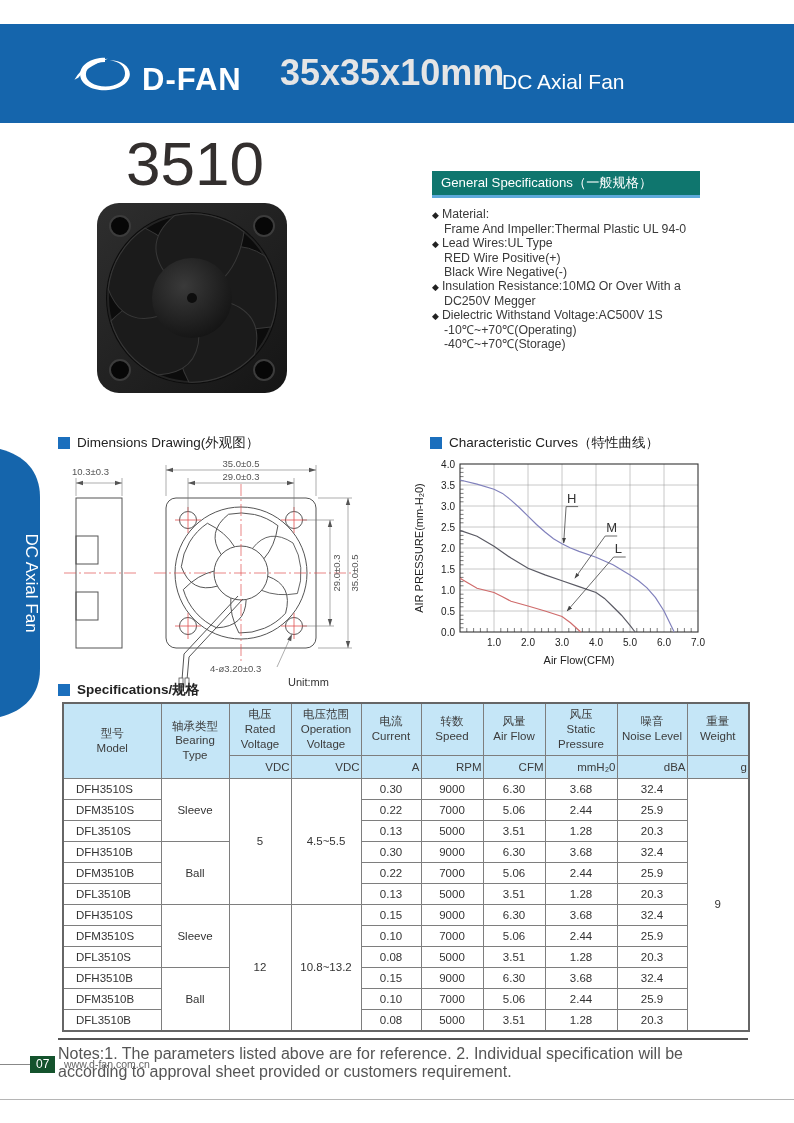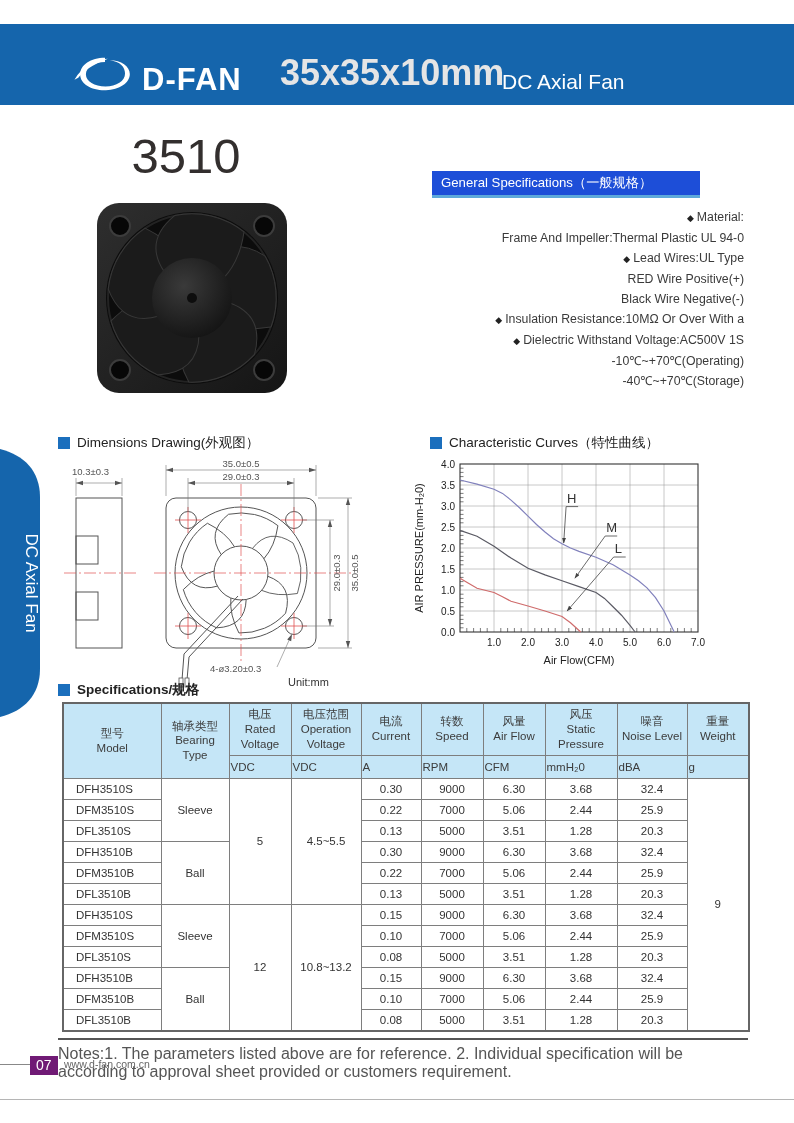--- a/index.html
+++ b/index.html
@@ -1,32 +1,32 @@
 <!DOCTYPE html>
 <html><head>
 <meta charset="utf-8">
 <style>
   html,body{margin:0;padding:0;background:#e8e8e8;}
   .page{position:relative;width:794px;height:1123px;margin:0 auto;background:#ffffff;
         font-family:"Liberation Sans",sans-serif;overflow:hidden;}
   
-  .top-bar{position:absolute;left:0;top:24px;width:794px;height:81px;background:#1565ac;}
+  .top-bar{position:absolute;left:0;top:24px;width:794px;height:99px;background:#1565ac;}
   .logo-swoosh{position:absolute;left:72px;top:30px;width:66px;height:42px;}
   .brand{position:absolute;left:142px;top:38px;font-size:31px;font-weight:bold;color:#fff;letter-spacing:1px;}
   .size-title{position:absolute;left:280px;top:28px;font-size:36px;color:#e5e5e5;font-weight:bold;}
   .prod-title{position:absolute;left:502px;top:46px;font-size:21px;color:#fff;}
   
   .model-no{position:absolute;left:126px;top:128px;width:120px;text-align:center;
-            font-size:49px;color:#332f2e;}
+            font-size:62px;color:#332f2e;}
   .fan-photo{position:absolute;left:94px;top:200px;width:196px;height:196px;}
   
   .gen-specs{position:absolute;left:432px;top:171px;width:312px;}
-  .gs-header{width:268px;box-sizing:border-box;background:#1d4ed8;color:#fff;font-size:13.2px;
+  .gs-header{width:268px;box-sizing:border-box;background:#0f766e;color:#fff;font-size:13.2px;
              padding:3px 0 3px 9px;border-bottom:3px solid #5ea9da;}
-  .gs-list{list-style:none;margin:9px 0 13px 0;padding:0;font-size:12.3px;color:#3a3a3a;line-height:20px;text-align:right;}
+  .gs-list{list-style:none;margin:9px 0 13px 0;padding:0;font-size:12.3px;color:#3a3a3a;line-height:14px;}
   .gs-item .diamond{font-size:9px;margin-right:3px;color:#222;}
   .gs-item.cont{padding-left:12px;}
   
   .sec-title{position:absolute;display:flex;align-items:center;gap:7px;font-size:13.5px;color:#222;}
   .sec-title .bullet{width:12px;height:12px;background:#1b6fbd;display:inline-block;}
   .dim-title{left:58px;top:434px;}
   .curve-title{left:430px;top:434px;}
   .spec-title{left:58px;top:681px;font-weight:bold;}
   
   .side-tab{position:absolute;left:0;top:449px;width:44px;height:268px;}
@@ -47,29 +47,29 @@
   .chart .tick{stroke:#444;stroke-width:0.7;}
   .chart .tlab{font-size:10px;fill:#222;}
   .chart .alab{font-size:13px;fill:#333;}
   .chart .axlab{font-size:11px;fill:#222;}
   
   .spec-table{position:absolute;left:62px;top:702px;border-collapse:collapse;table-layout:fixed;
               width:686px;font-size:11.5px;color:#333;border:2px solid #666;}
   .spec-table th,.spec-table td{border:1px solid #7e7e7e;}
   .spec-table thead th{background:#c5e6f7;font-weight:normal;color:#3c3c3c;padding:3px 2px;}
   .spec-table thead th div{line-height:1.3;text-align:center;}
-  .spec-table thead tr.units th{height:20px;padding:1px;text-align:left;}
+  .spec-table thead tr.units th{height:20px;padding:1px;text-align:right;}
   .spec-table tbody td{height:20px;text-align:center;padding:0 2px;}
   .spec-table tbody td.model{text-align:left;padding-left:12px;}
   
   .notes{position:absolute;left:58px;top:1038px;width:690px;border-top:2px solid #555;
          padding-top:5px;font-size:16px;color:#555;}
   .footer-rule{position:absolute;left:0;top:1064px;width:30px;border-top:1px solid #888;}
-  .page-no{position:absolute;left:30px;top:1056px;background:#701a75;color:#fff;
-           font-size:14px;padding:1px 6px 2px;}
+  .page-no{position:absolute;left:30px;top:1056px;background:#14532d;color:#fff;
+           font-size:12px;padding:1px 6px 2px;}
   .site-url{position:absolute;left:64px;top:1058px;font-size:10.5px;color:#666;text-align:center;}
   .bottom-rule{position:absolute;left:0;top:1099px;width:794px;border-top:1.5px solid #b5b5b5;}
 </style>
 </head>
 <body>
 
 <div class="page">
 
   <header class="top-bar">
     <svg class="logo-swoosh" viewBox="0 0 66 44">
@@ -116,20 +116,21 @@
 
   <section class="gen-specs">
     <div class="gs-header">General Specifications（一般规格）</div>
     <ul class="gs-list" id="gs-list">
         <li class="gs-item lead"><span class="diamond">◆</span><span>Material:</span></li>
         <li class="gs-item cont"><span>Frame And Impeller:Thermal Plastic UL 94-0</span></li>
         <li class="gs-item lead"><span class="diamond">◆</span><span>Lead Wires:UL Type</span></li>
         <li class="gs-item cont"><span>RED Wire Positive(+)</span></li>
         <li class="gs-item cont"><span>Black Wire Negative(-)</span></li>
         <li class="gs-item lead"><span class="diamond">◆</span><span>Insulation Resistance:10MΩ Or Over With a</span></li>
+        <li class="gs-item cont"><span>DC250V Megger</span></li>
         <li class="gs-item lead"><span class="diamond">◆</span><span>Dielectric Withstand Voltage:AC500V 1S</span></li>
         <li class="gs-item cont"><span>-10℃~+70℃(Operating)</span></li>
         <li class="gs-item cont"><span>-40℃~+70℃(Storage)</span></li>
       </ul>
   </section>
 
   <div class="sec-title dim-title">
     <span class="bullet"></span>
     <span>Dimensions Drawing(外观图）</span>
   </div>

